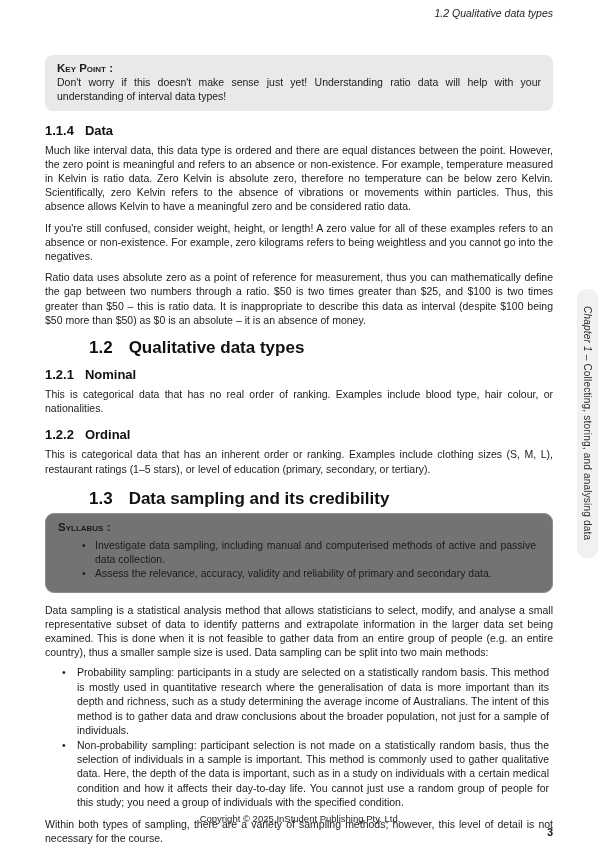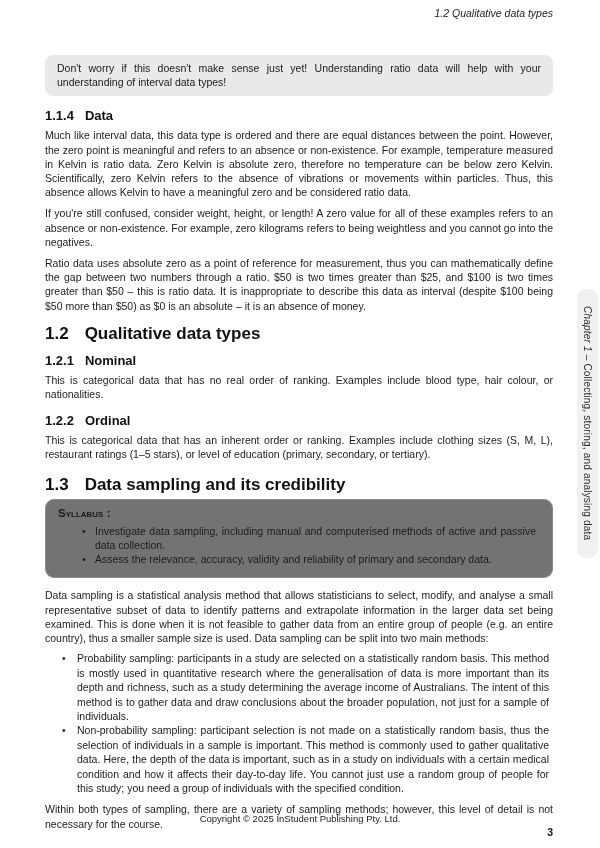--- a/index.html
+++ b/index.html
@@ -32,21 +32,21 @@
     border-radius: 9px;
     margin-top: 4px;
   }
   .box-label { font-weight: bold; font-variant: small-caps; font-size: 11.5px; }
   .box-text { text-align: justify; }
 
   h2.sec {
     font-size: 17px; line-height: 20px; margin: 0; margin-top: 11px;
     font-weight: bold; color: #111;
   }
-  h2.sec .hnum { margin-right: 16px; }
+  h2.sec .hnum { margin-right: 16px; margin-left: 44px; }
   h3.subsec {
     font-size: 13px; line-height: 15px; margin: 0; margin-top: 12px;
     font-weight: bold; color: #111;
   }
   h3.subsec .hnum { margin-right: 11px; }
 
   p.body {
     font-size: 10.5px; line-height: 14.2px;
     text-align: justify; text-justify: inter-word;
     margin: 0; margin-top: 5px;
@@ -102,20 +102,21 @@
 </head>
 <body>
 
 <div class="page">
 
   <div class="running-header">1.2 Qualitative data types</div>
 
   <div class="content">
 
     <div class="box keypoint-box">
+      <div class="box-label">Key Point :</div>
       <div class="box-text">Don't worry if this doesn't make sense just yet! Understanding ratio data will help with your understanding of interval data types!</div>
     </div>
 
     <h3 class="subsec"><span class="hnum">1.1.4</span><span>Data</span></h3>
     <p class="body"><span>Much like interval data, this data type is </span><b>ordered</b><span> and there are equal distances between the point. However, the </span><b>zero point is meaningful</b><span> and refers to an absence or non-existence. For example, temperature measured in Kelvin is ratio data. Zero Kelvin is absolute zero, therefore no temperature can be below zero Kelvin. Scientifically, zero Kelvin refers to the absence of vibrations or movements within particles. Thus, this absence allows Kelvin to have a meaningful zero and be considered ratio data.</span></p>
     <p class="body gap">If you're still confused, consider weight, height, or length! A zero value for all of these examples refers to an absence or non-existence. For example, zero kilograms refers to being weightless and you cannot go into the negatives.</p>
     <p class="body gap">Ratio data uses absolute zero as a point of reference for measurement, thus you can mathematically define the gap between two numbers through a ratio. $50 is two times greater than $25, and $100 is two times greater than $50 – this is ratio data. It is inappropriate to describe this data as interval (despite $100 being $50 more than $50) as $0 is an absolute – it is an absence of money.</p>
 
     <h2 class="sec"><span class="hnum">1.2</span><span>Qualitative data types</span></h2>
 

